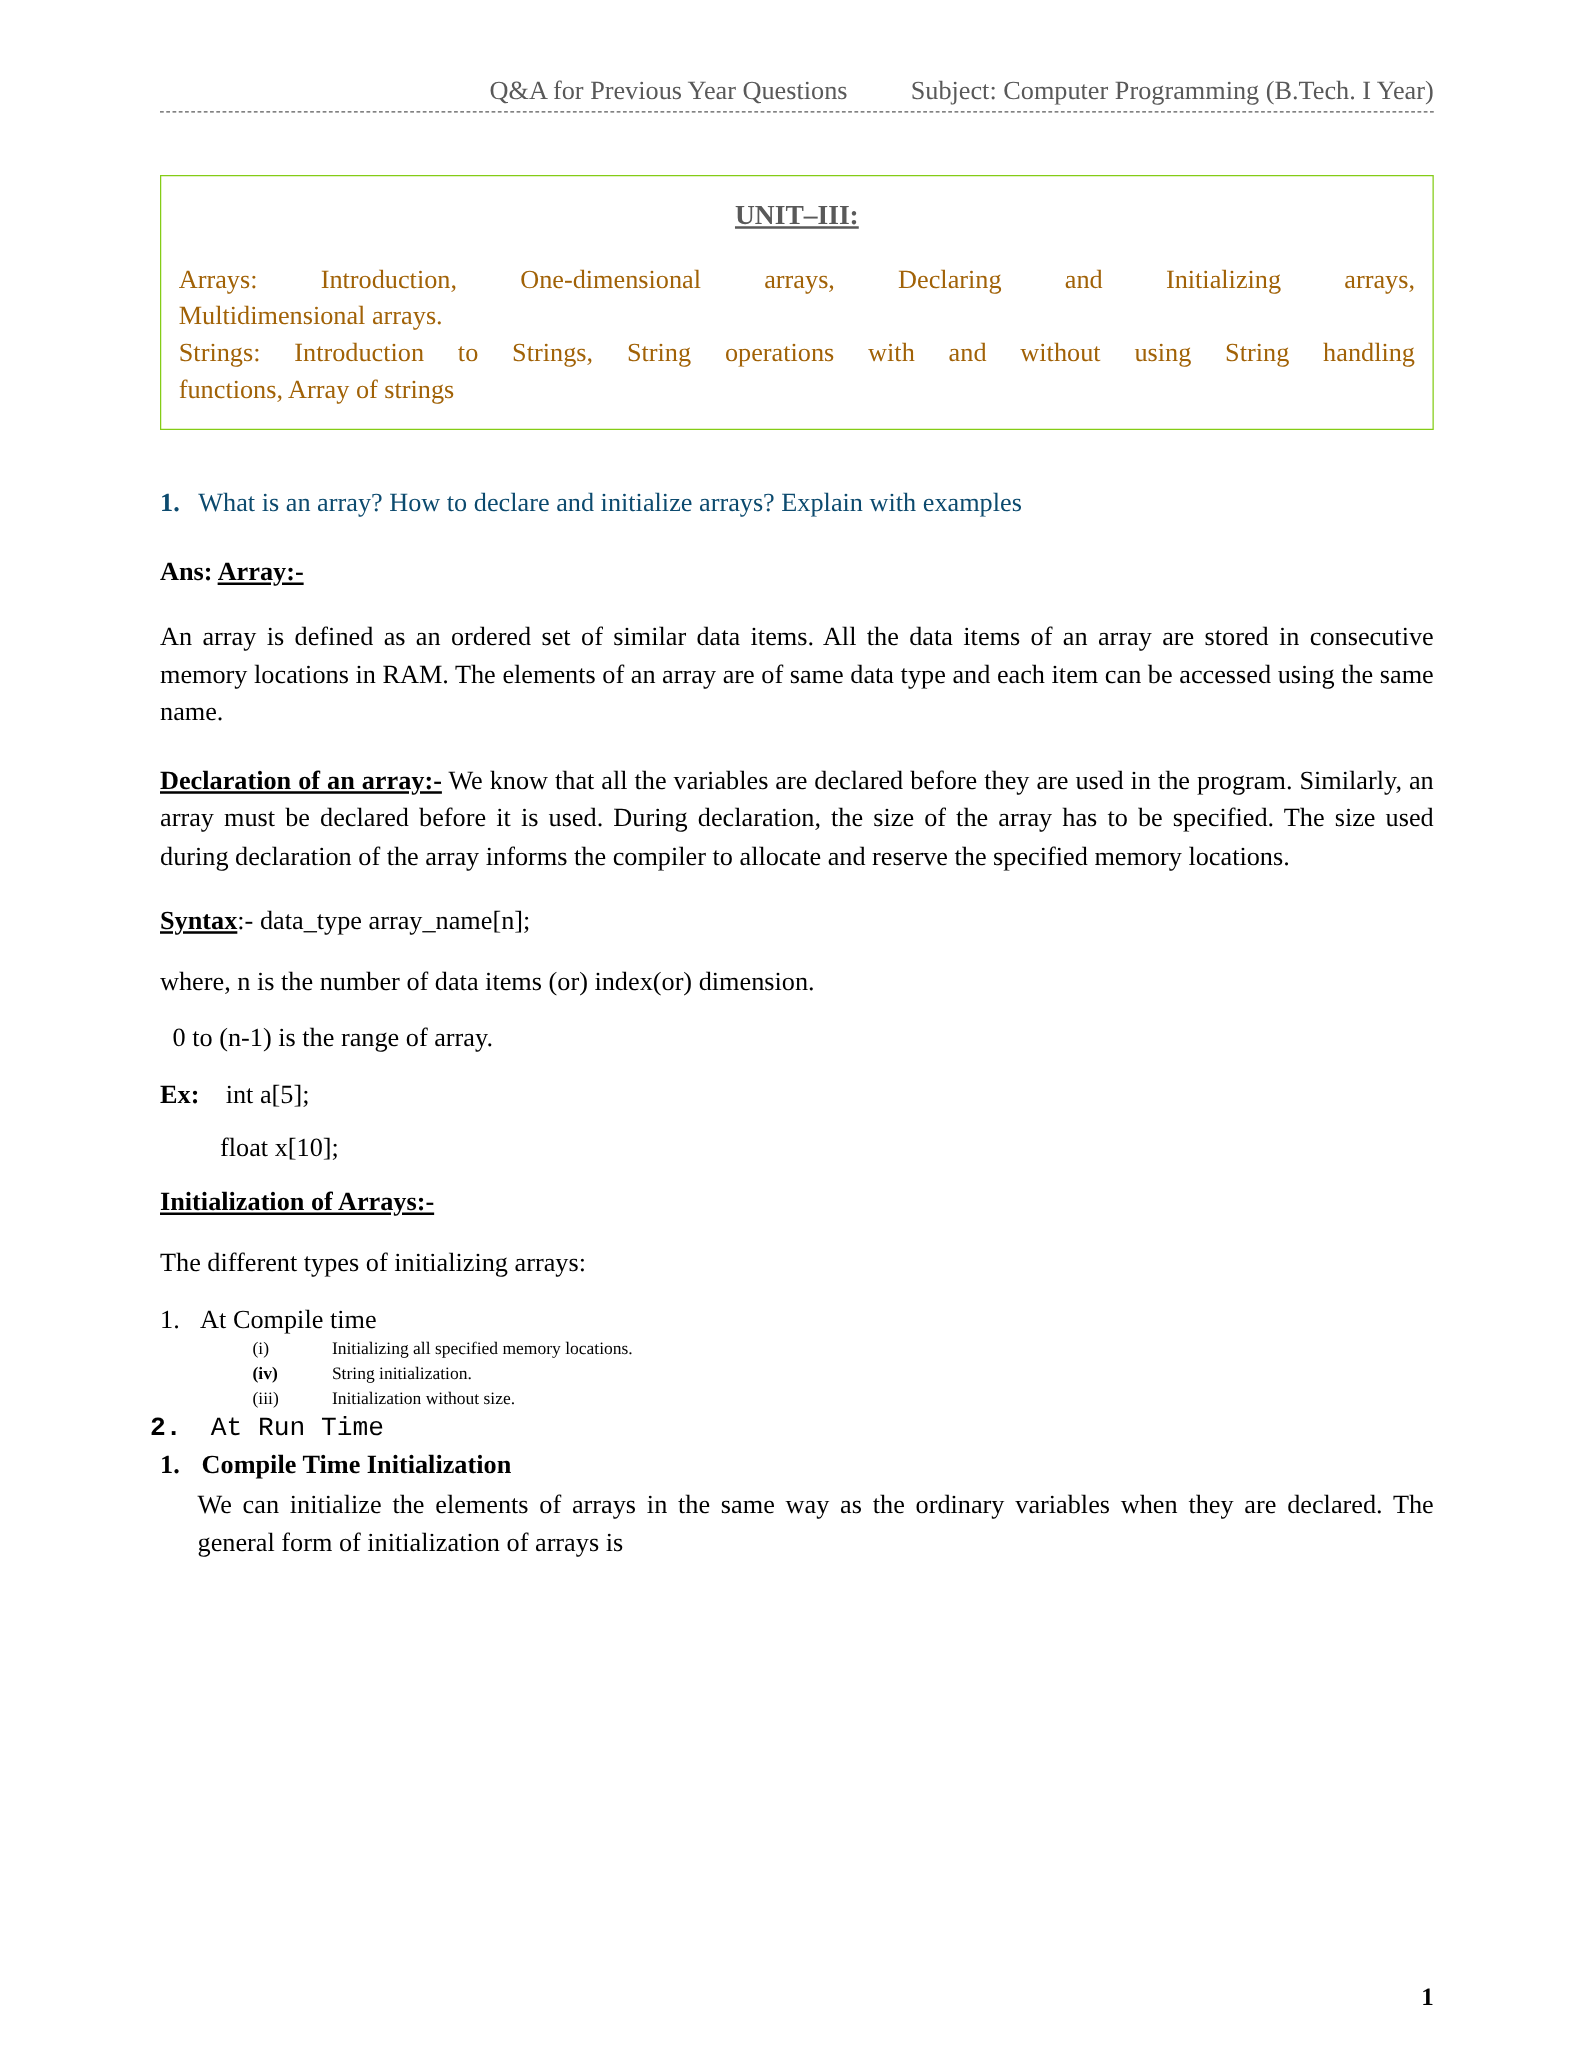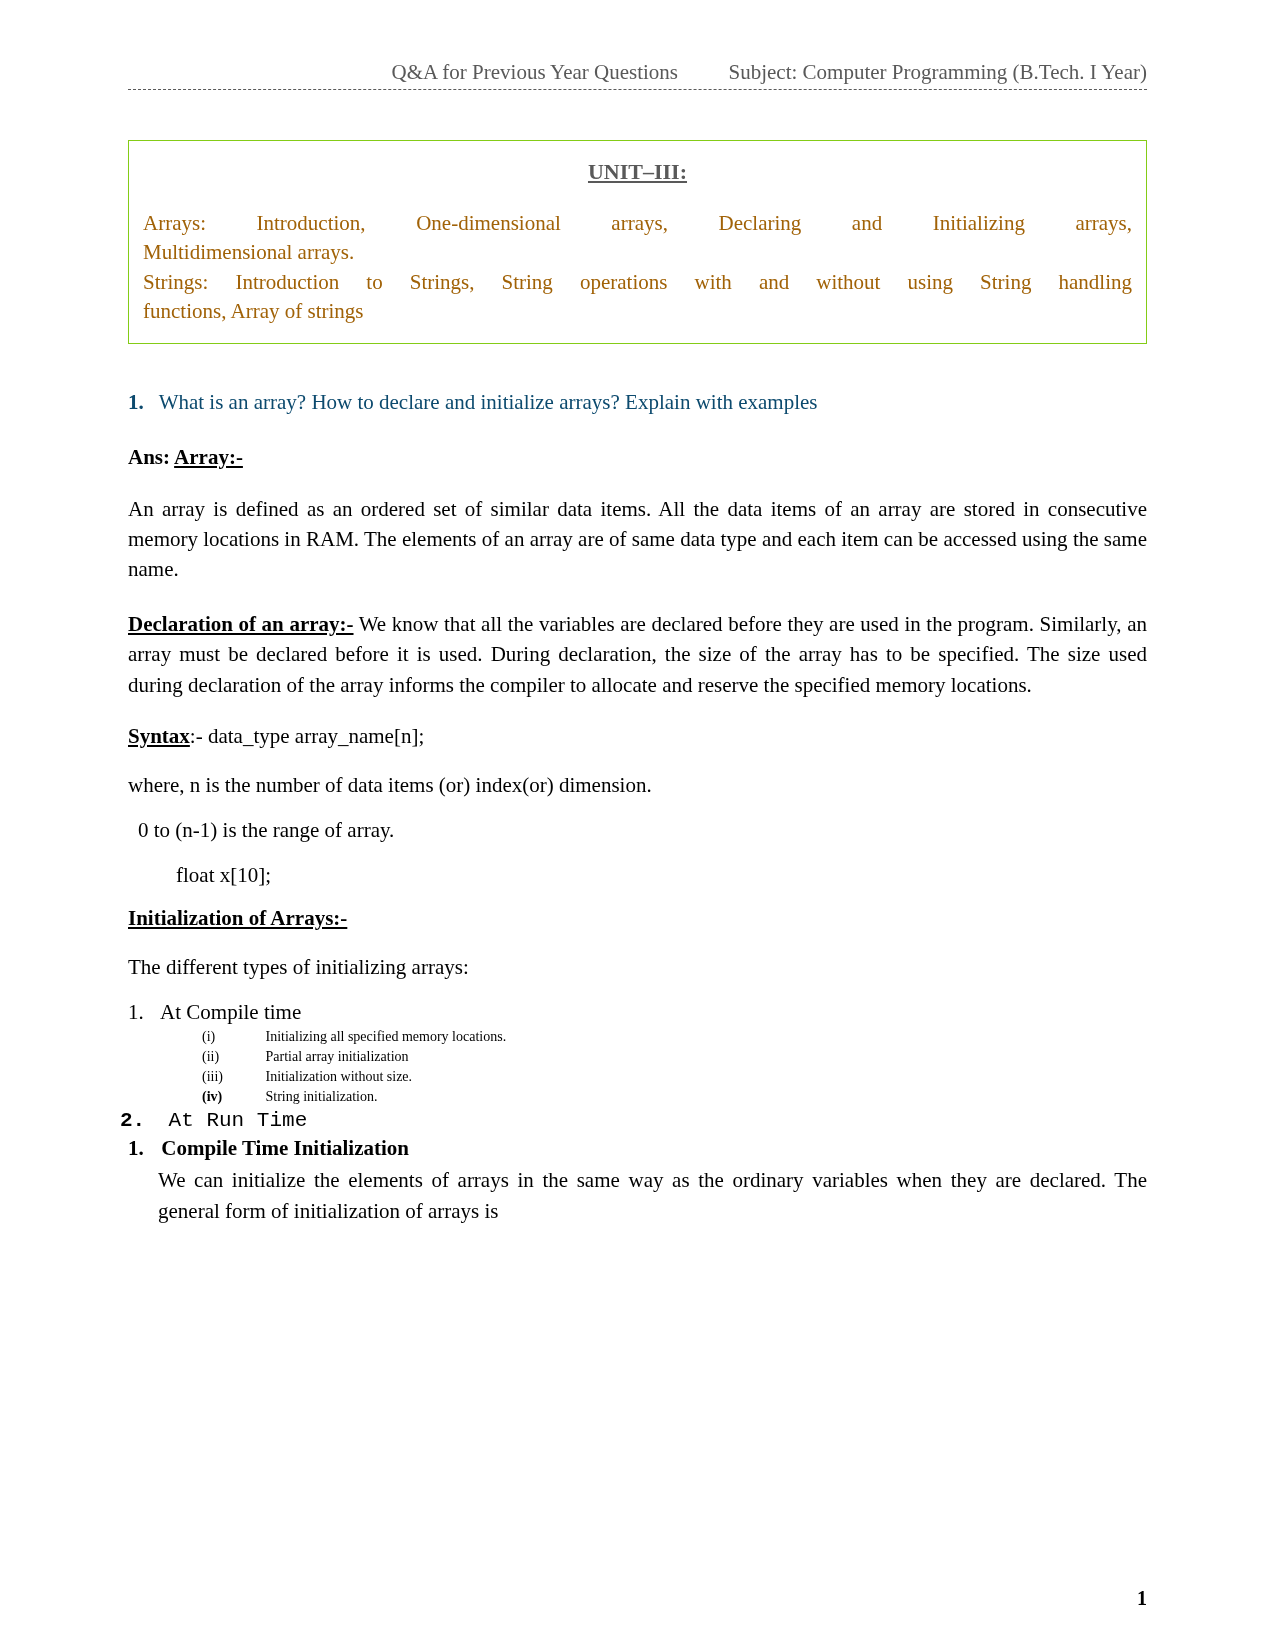--- a/index.html
+++ b/index.html
@@ -207,47 +207,48 @@
   </div>
 
   <div class="syntax-line">
     <span class="bold-underline">Syntax</span><span>:-    data_type  array_name[n];</span>
   </div>
 
   <div class="simple-line">where, n is the number of data items (or) index(or) dimension.</div>
 
   <div class="simple-line indent-small">0 to (n-1) is the range of array.</div>
 
+  <div class="ex-line">
+    <span class="ex-label">Ex:</span>
+    <span>&nbsp;&nbsp;</span>
+    <span>int     a[5];</span>
+  </div>
   <div class="ex-line ex-indent">float  x[10];</div>
 
   <div class="section-header">Initialization of Arrays:-</div>
 
   <div class="simple-line">The different types of initializing arrays:</div>
 
   <div class="list-section">
     <div class="list-main">
       <span class="list-num">1.</span>
       <span>At Compile time</span>
     </div>
     <div class="sub-list">
       <span class="roman">(i)</span>
       <span>Initializing all specified memory locations.</span>
     </div>
     <div class="sub-list">
-      <span class="roman">(ii)</span>
-      <span>Partial array initialization</span>
+      <span class="roman" style="font-weight:bold;">(iv)</span>
+      <span>String initialization.</span>
     </div>
     <div class="sub-list">
       <span class="roman">(iii)</span>
       <span>Initialization without size.</span>
     </div>
-    <div class="sub-list">
-      <span class="roman" style="font-weight:bold;">(iv)</span>
-      <span>String initialization.</span>
-    </div>
     <div class="list-main-2">
       <span class="list-num-2">2.</span>
       <span>At Run Time</span>
     </div>
     <div class="bold-heading">
       <span class="list-num-3">1.</span>
       <span>Compile Time Initialization</span>
     </div>
     <div class="continue-para">We can initialize the elements of arrays in the same way as the ordinary variables when they are declared. The general form of initialization of arrays is</div>
   </div>

